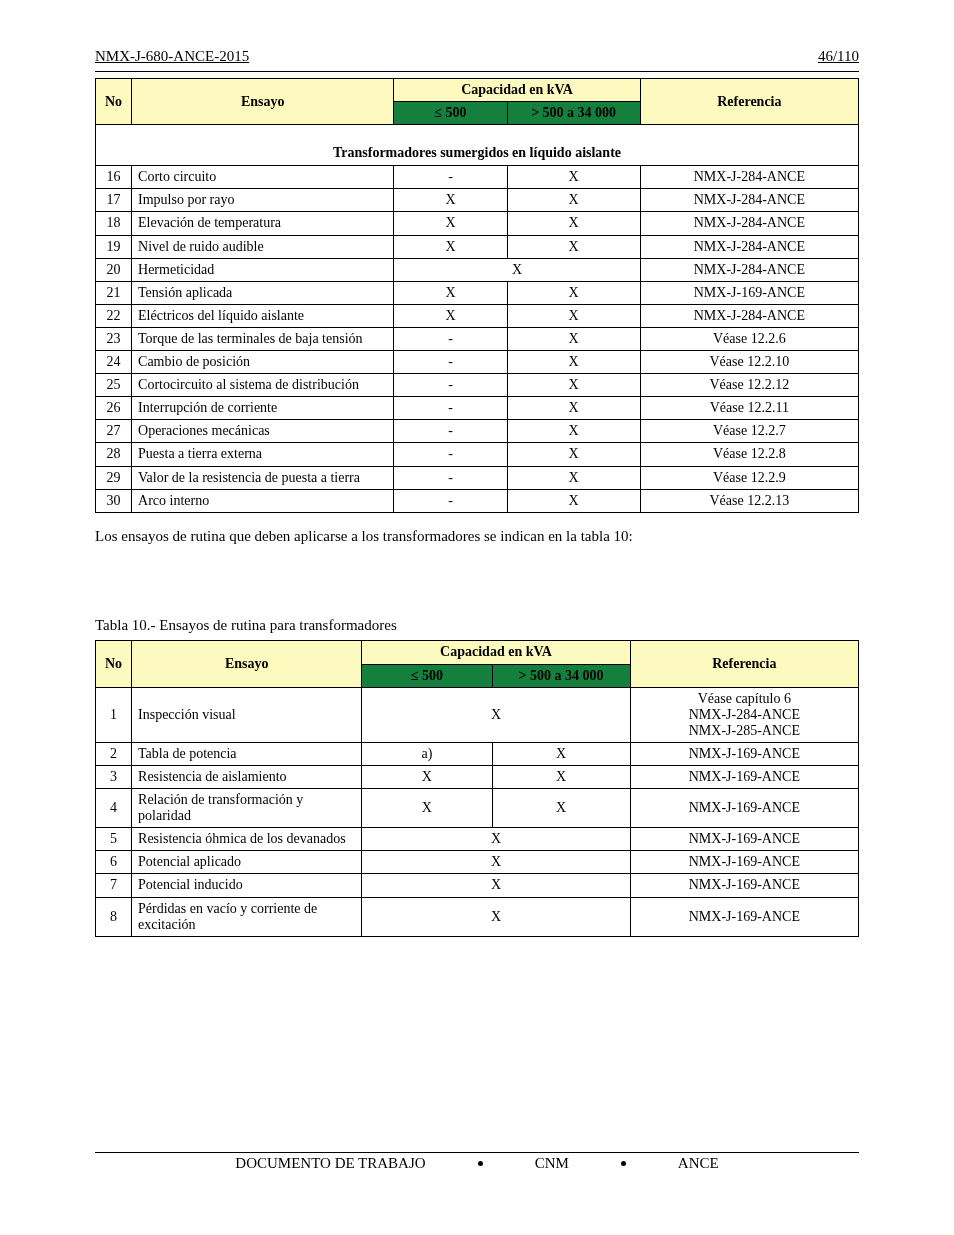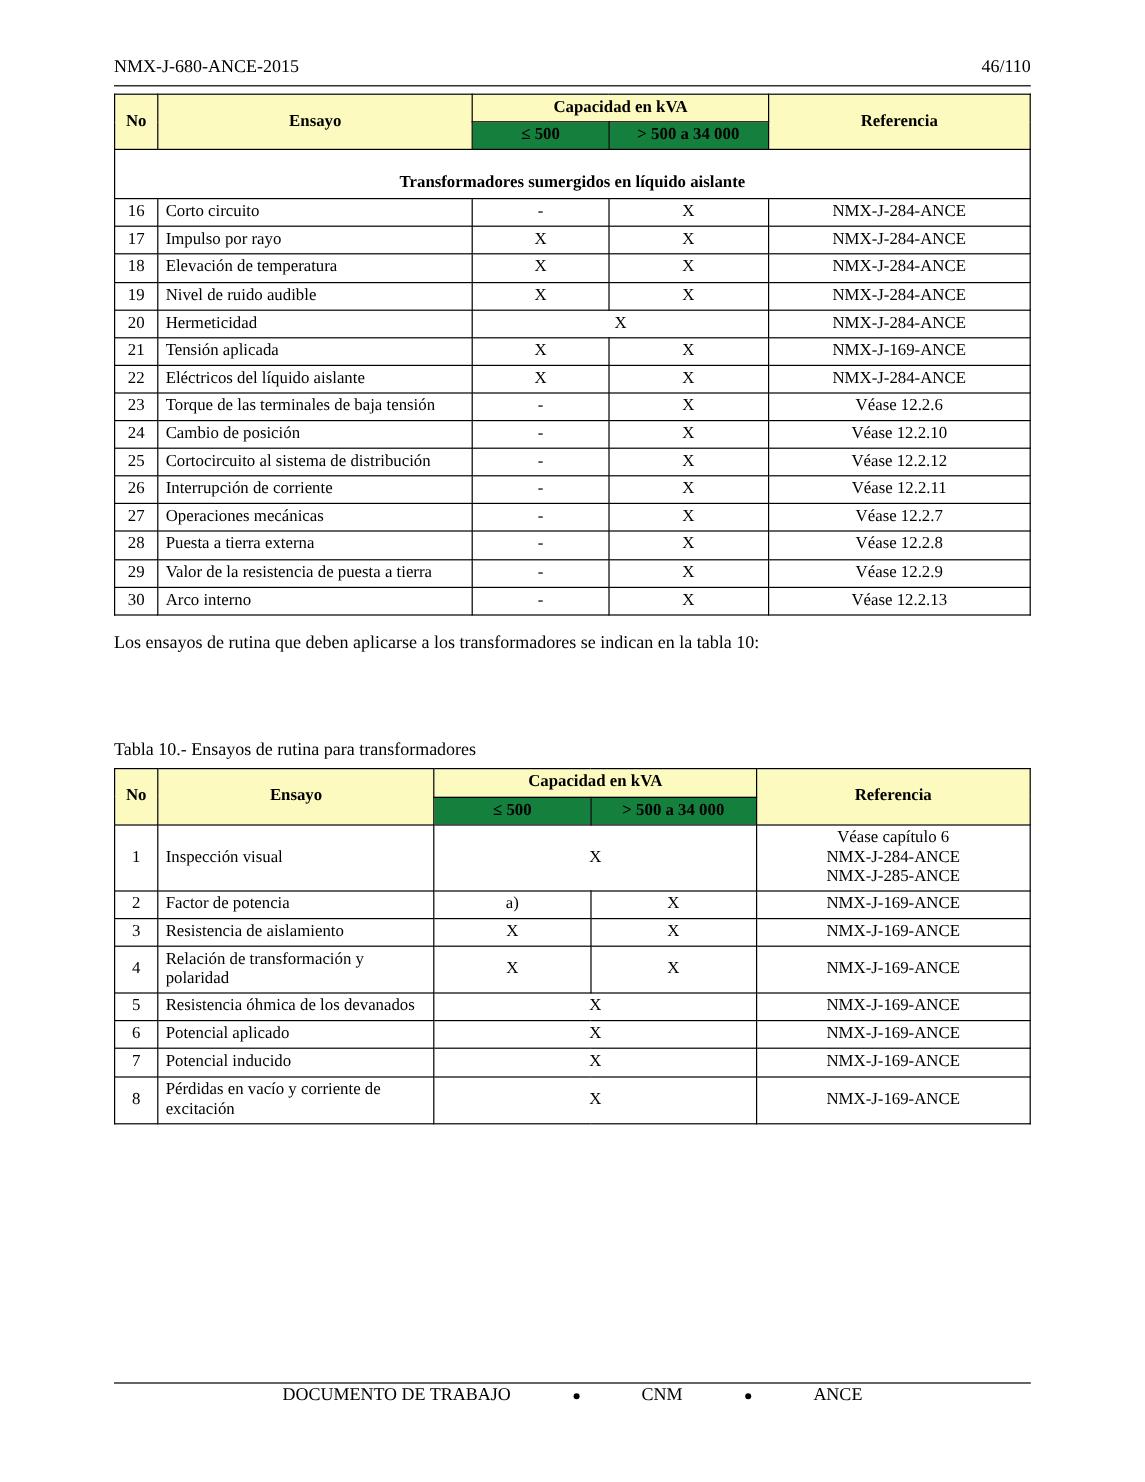--- a/index.html
+++ b/index.html
@@ -1,18 +1,18 @@
 <!DOCTYPE html>
 <html><head>
 <meta charset="utf-8">
 <style>
   html,body{margin:0;padding:0;background:#fff;}
   body{font-family:"Times New Roman",Times,serif;color:#000;width:954px;height:1235px;position:relative;}
   .page{position:absolute;left:95px;top:0;width:764px;}
-  .running-head{font-size:15px;border-bottom:1.5px solid #000;padding:48px 0 6px 0;display:flex;justify-content:space-between;}
+  .running-head{font-size:15px;border-bottom:1.5px solid #000;padding:48px 0 6px 0;display:flex;justify-content:space-between;text-decoration:underline;}
   .tbl-caption{margin-top:12px;font-size:15px;}
   table{border-collapse:collapse;width:100%;margin-top:6px;}
   td,th{border:1px solid #000;font-size:14px;padding:3px 6px 3px 6px;vertical-align:middle;line-height:1.15;}
   th{font-weight:bold;}
   .hdr-yellow{background:#fcfabe;}
   .hdr-blue{background:#15803d;}
   .center{text-align:center;}
   .section-row td{font-weight:bold;font-size:14px;padding-top:20px;padding-bottom:4px;}
   .caption2{margin-top:72px;font-size:15px;}
   .para{margin-top:14px;font-size:15px;line-height:1.25;text-align:justify;}
@@ -195,21 +195,21 @@
       <td>Inspección visual</td>
       <td colspan="2" class="center">X</td>
       <td class="center">
         <div>Véase capítulo 6</div>
         <div>NMX-J-284-ANCE</div>
         <div>NMX-J-285-ANCE</div>
       </td>
     </tr>
     <tr>
           <td class="center">2</td>
-          <td>Factor de potencia</td>
+          <td>Tabla de potencia</td>
           <td class="center">a)</td>
           <td class="center">X</td>
           <td class="center">NMX-J-169-ANCE</td>
         </tr>
     <tr>
           <td class="center">3</td>
           <td>Resistencia de aislamiento</td>
           <td class="center">X</td>
           <td class="center">X</td>
           <td class="center">NMX-J-169-ANCE</td>

